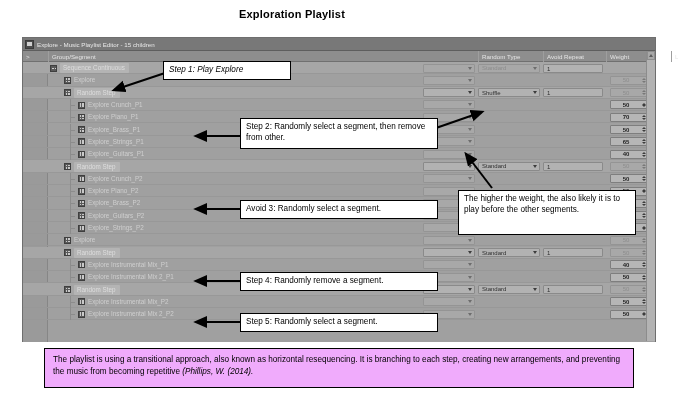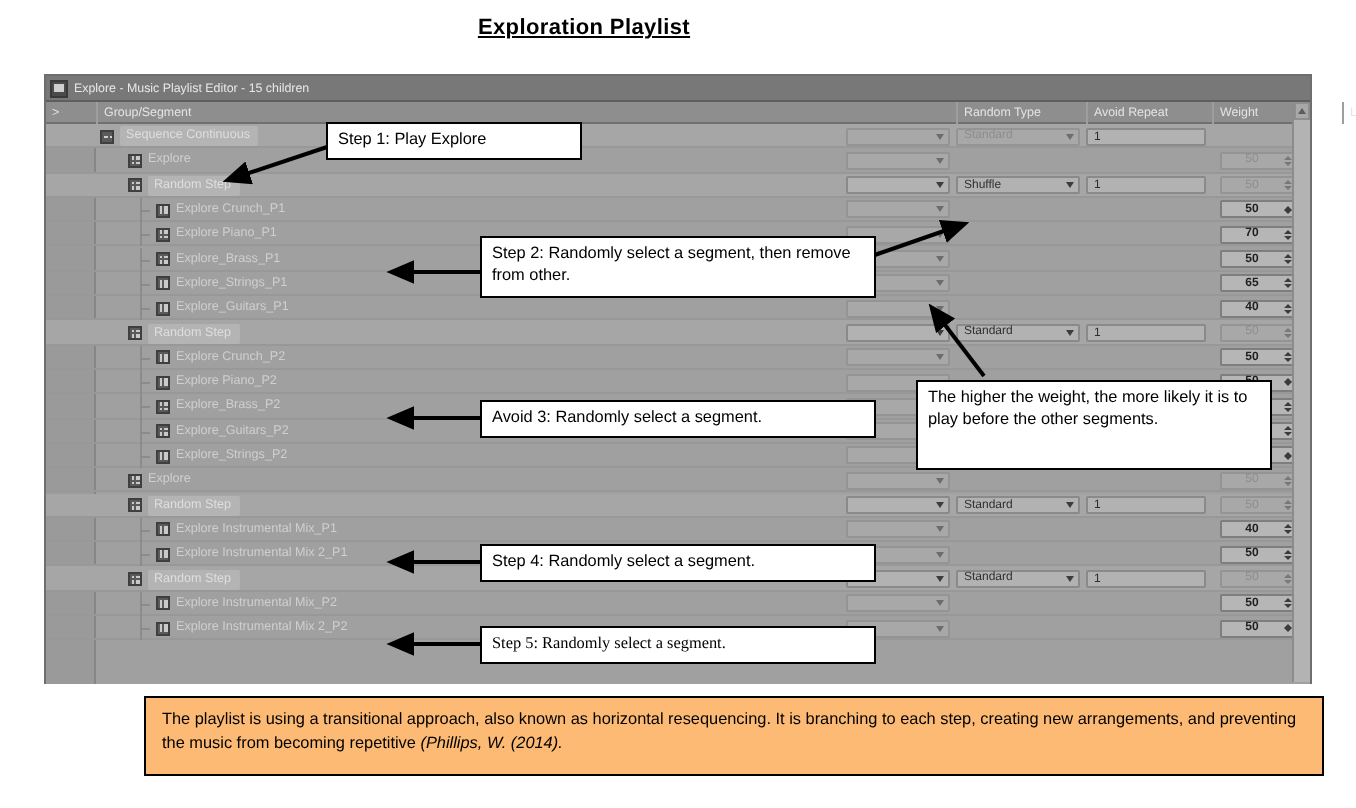--- a/index.html
+++ b/index.html
@@ -4,21 +4,21 @@
 <style>
   html,body{margin:0;padding:0;}
   body{
     width:678px;height:404px;background:#ffffff;
     font-family:"Liberation Sans",sans-serif;
     overflow:hidden;position:relative;
   }
   
   #doc-title{
     position:absolute;left:0;top:8px;width:584px;text-align:center;
-    font-size:11px;font-weight:bold;color:#000;text-decoration:underline;
+    font-size:11px;font-weight:bold;color:#000;
     letter-spacing:.2px;
   }
   
   #editor{
     position:absolute;left:22px;top:37px;width:634px;height:305px;
     background:#a9a9a9;border:1px solid #6e6e6e;box-sizing:border-box;
   }
   #titlebar{
     position:absolute;left:0;top:0;width:100%;height:13px;
     background:#787878;border-bottom:1px solid #5e5e5e;box-sizing:border-box;
@@ -134,22 +134,22 @@
   
   .callout{
     position:absolute;background:#ffffff;border:1.6px solid #000;
     box-sizing:border-box;font-size:8.2px;color:#000;line-height:10.5px;
     padding:3px 5px;z-index:20;
   }
   .arrow-svg{position:absolute;z-index:19;overflow:visible;}
   
   #caption{
     position:absolute;left:44px;top:348px;width:590px;height:40px;
-    background:#fdba74;border:1.3px solid #000;box-sizing:border-box;
-    font-size:8.2px;line-height:12px;color:#000;padding:5px 8px;z-index:25;margin-left:28px;
+    background:#f0abfc;border:1.3px solid #000;box-sizing:border-box;
+    font-size:8.2px;line-height:12px;color:#000;padding:5px 8px;z-index:25;
   }
   #caption i{font-style:italic;}
 </style>
 </head>
 <body>
 
 <div id="doc-title">Exploration Playlist</div>
 
 <div id="editor">
 
@@ -696,23 +696,23 @@
         </marker>
       </defs>
       <line x1="168" y1="72" x2="114" y2="90" stroke="#000" stroke-width="2" marker-end="url(#ah)"></line>
       <line x1="244" y1="136" x2="196" y2="136" stroke="#000" stroke-width="2" marker-end="url(#ah)"></line>
       <line x1="436" y1="128" x2="482" y2="112" stroke="#000" stroke-width="2" marker-end="url(#ah)"></line>
       <line x1="244" y1="209" x2="196" y2="209" stroke="#000" stroke-width="2" marker-end="url(#ah)"></line>
       <line x1="492" y1="188" x2="466" y2="154" stroke="#000" stroke-width="2" marker-end="url(#ah)"></line>
       <line x1="244" y1="281" x2="196" y2="281" stroke="#000" stroke-width="2" marker-end="url(#ah)"></line>
       <line x1="244" y1="322" x2="196" y2="322" stroke="#000" stroke-width="2" marker-end="url(#ah)"></line>
     </svg>
-    <div class="callout" style="left: 163px; top: 61px; width: 128px; min-height: 19px;">Step 1: Play Explore</div>
+    <div class="callout" style="left: 163px; top: 61px; width: 128px; min-height: 19px; font-style: italic;">Step 1: Play Explore</div>
     <div class="callout" style="left: 240px; top: 118px; width: 198px; min-height: 31px;">Step 2: Randomly select a segment, then remove from other.</div>
     <div class="callout" style="left: 240px; top: 200px; width: 198px; min-height: 19px;">Avoid 3: Randomly select a segment.</div>
-    <div class="callout" style="left: 458px; top: 190px; width: 178px; min-height: 45px;">The higher the weight, the more likely it is to play before the other segments.</div>
-    <div class="callout" style="left: 240px; top: 272px; width: 198px; min-height: 19px;">Step 4: Randomly select a segment.</div>
-    <div class="callout" style="left: 240px; top: 313px; width: 198px; min-height: 19px; font-family: Liberation Serif, serif;">Step 5: Randomly select a segment.</div>
+    <div class="callout" style="left: 458px; top: 190px; width: 178px; min-height: 45px;">The higher the weight, the also likely it is to play before the other segments.</div>
+    <div class="callout" style="left: 240px; top: 272px; width: 198px; min-height: 19px;">Step 4: Randomly remove a segment.</div>
+    <div class="callout" style="left: 240px; top: 313px; width: 198px; min-height: 19px;">Step 5: Randomly select a segment.</div>
   </div>
 
 <div id="caption">
   <span>The playlist is using a transitional approach, also known as horizontal resequencing.  It is branching to each step, creating new arrangements, and preventing the music from becoming repetitive </span><i>(Phillips, W. (2014).</i>
 </div>
 
 </body></html>

